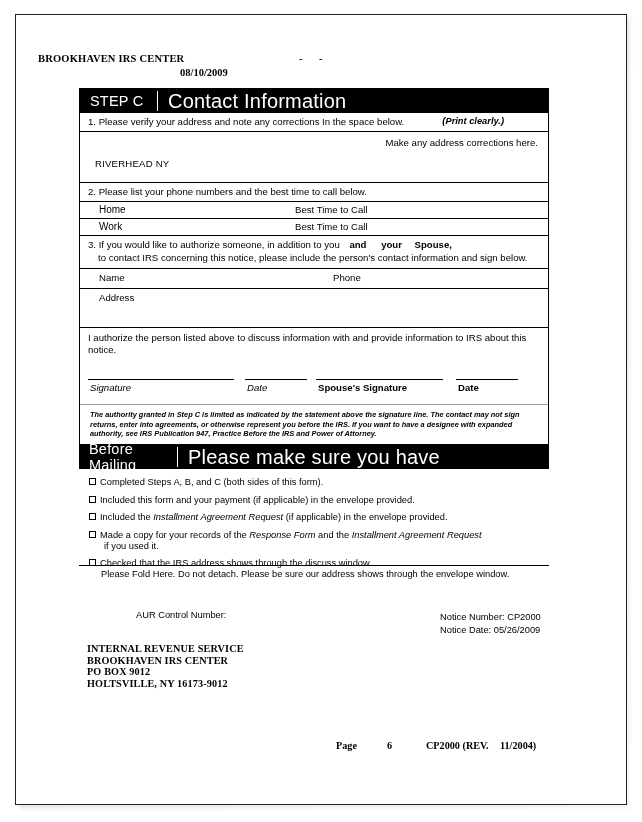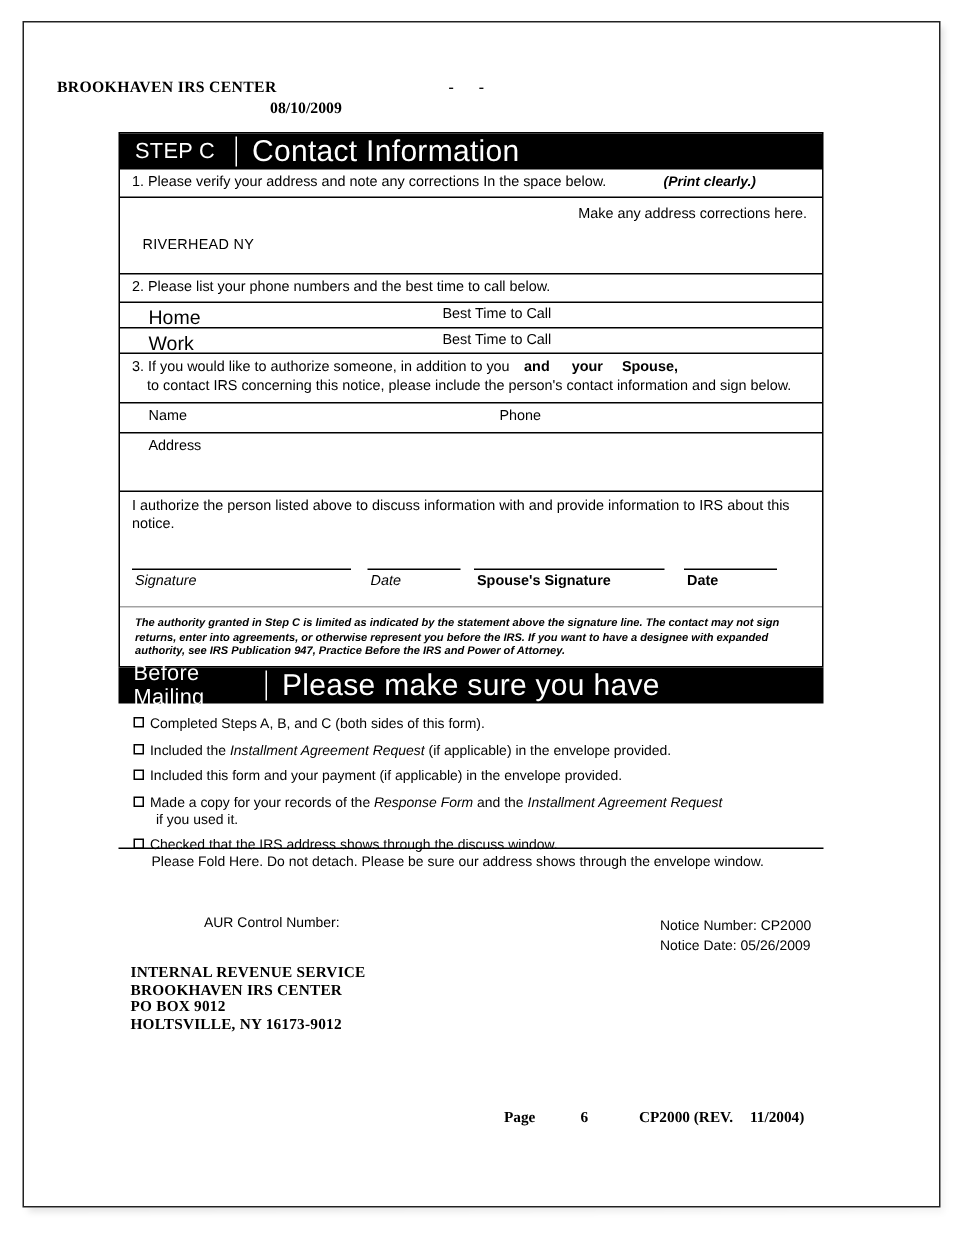--- a/index.html
+++ b/index.html
@@ -157,21 +157,21 @@
   }
 
   .phone-row {
     height: 16px;
     position: relative;
   }
   .phone-label {
     position: absolute;
     left: 19px;
     top: 2px;
-    font-size: 13px;
+    font-size: 10px;
   }
   .phone-best {
     position: absolute;
     left: 215px;
     top: 2px;
     font-size: 9.6px;
   }
 
   .q3 {
     padding: 3px 6px 4px 8px;
@@ -417,26 +417,26 @@
 
   <div id="checklist">
 
     <div class="chk-item">
       <span class="chk-box"></span>
       <span>Completed Steps A, B, and C (both sides of this form).</span>
     </div>
 
     <div class="chk-item">
       <span class="chk-box"></span>
-      <span>Included the </span><i>Installment Agreement Request</i><span> (if applicable) in the envelope provided.</span>
+      <span>Included this form and your payment (if applicable) in the envelope provided.</span>
     </div>
 
     <div class="chk-item">
       <span class="chk-box"></span>
-      <span>Included this form and your payment (if applicable) in the envelope provided.</span>
+      <span>Included the </span><i>Installment Agreement Request</i><span> (if applicable) in the envelope provided.</span>
     </div>
 
     <div class="chk-item">
       <span class="chk-box"></span>
       <span>Made a copy for your records of the </span><i>Response Form</i><span> and the </span><i>Installment Agreement Request</i>
       <span class="chk-sub">if you used it.</span>
     </div>
 
     <div class="chk-item">
       <span class="chk-box"></span>

